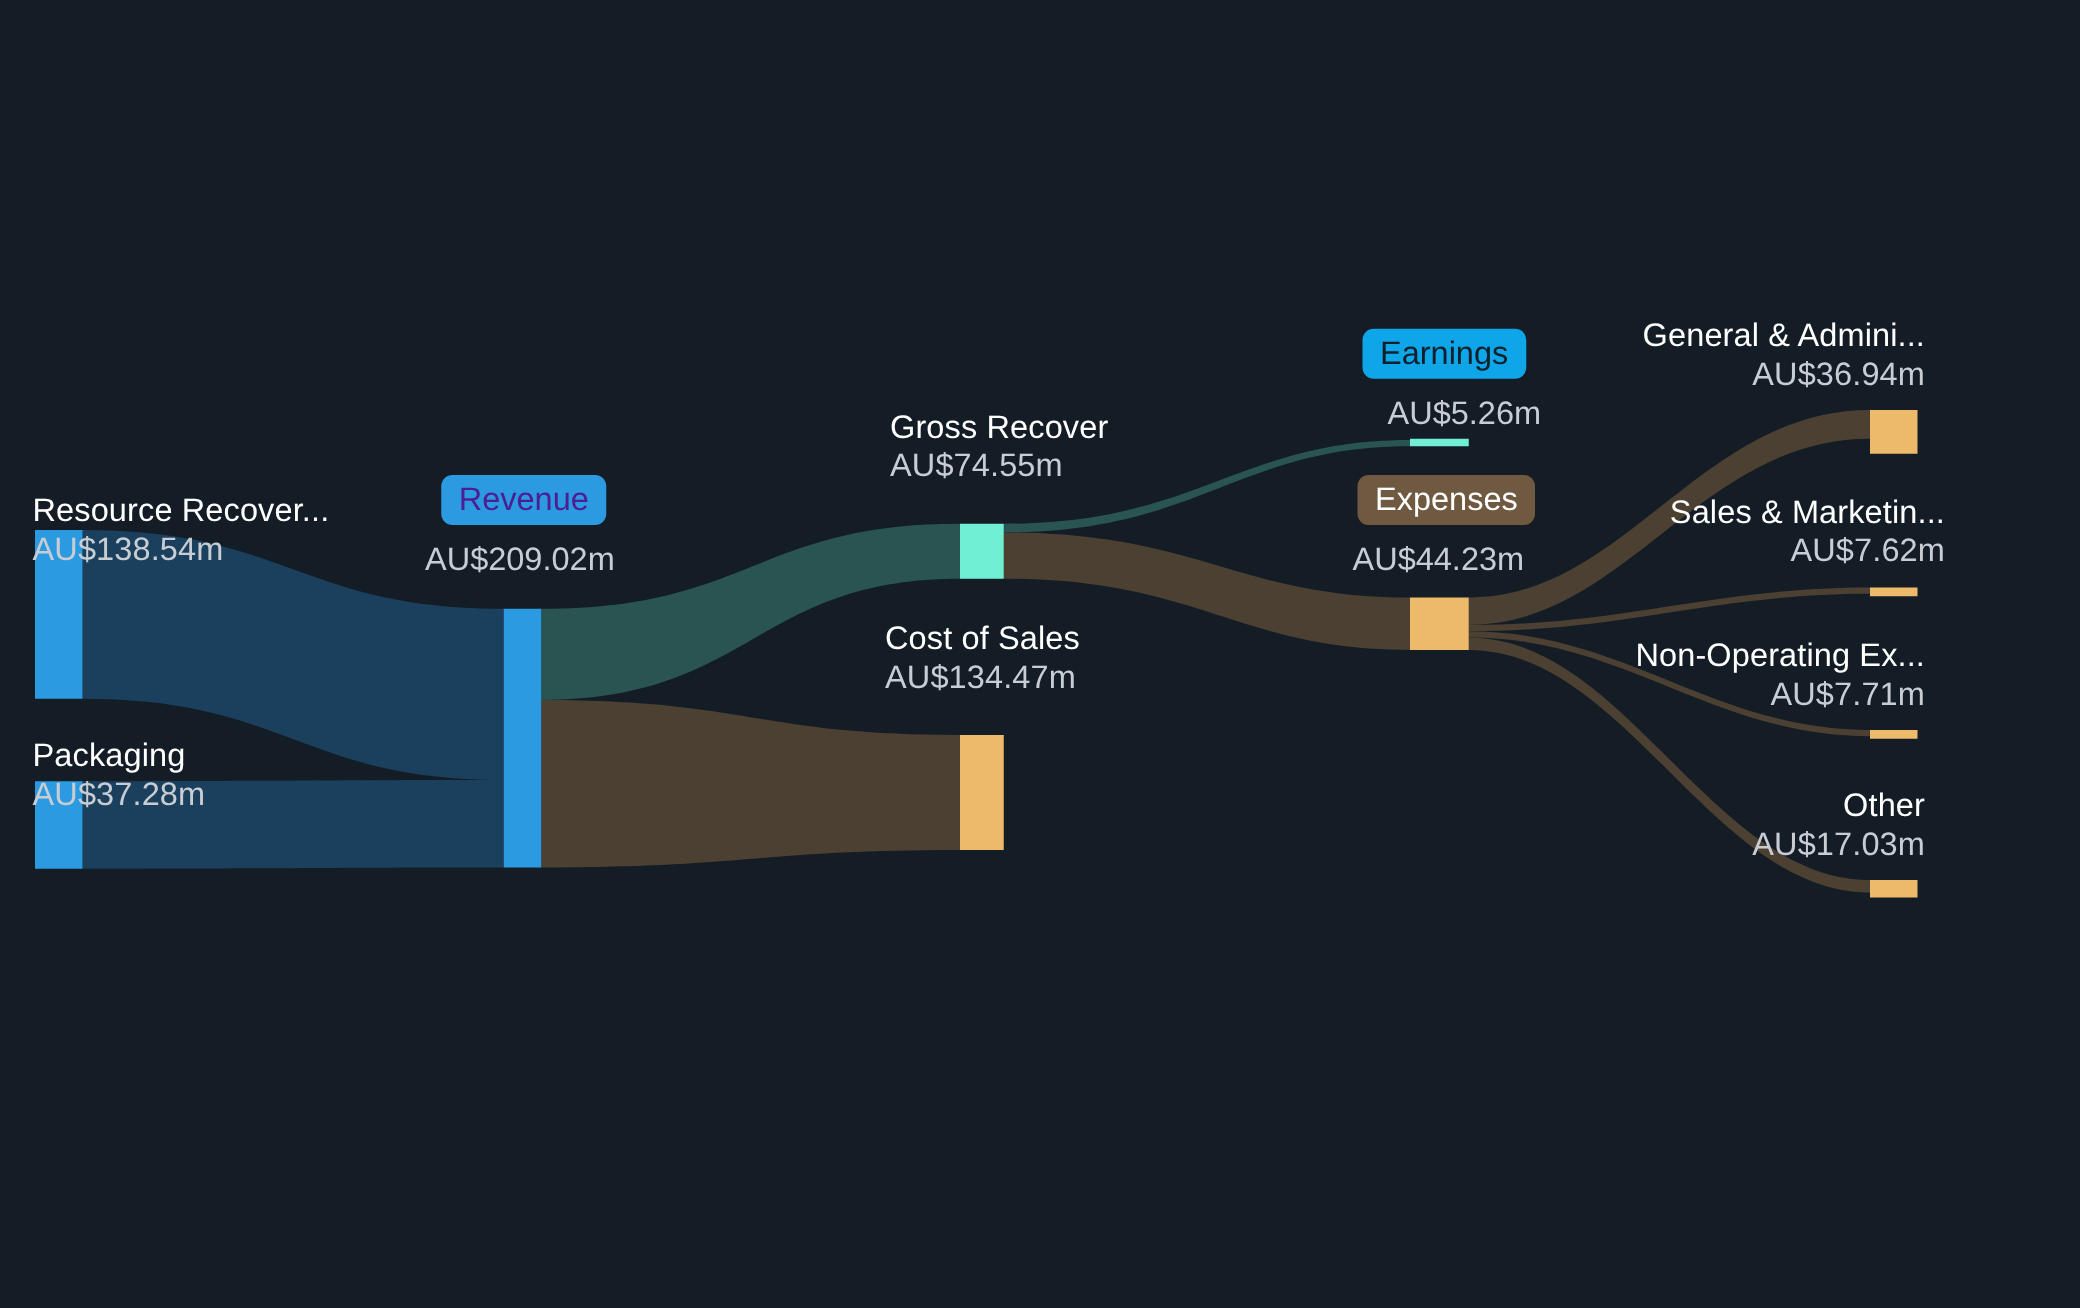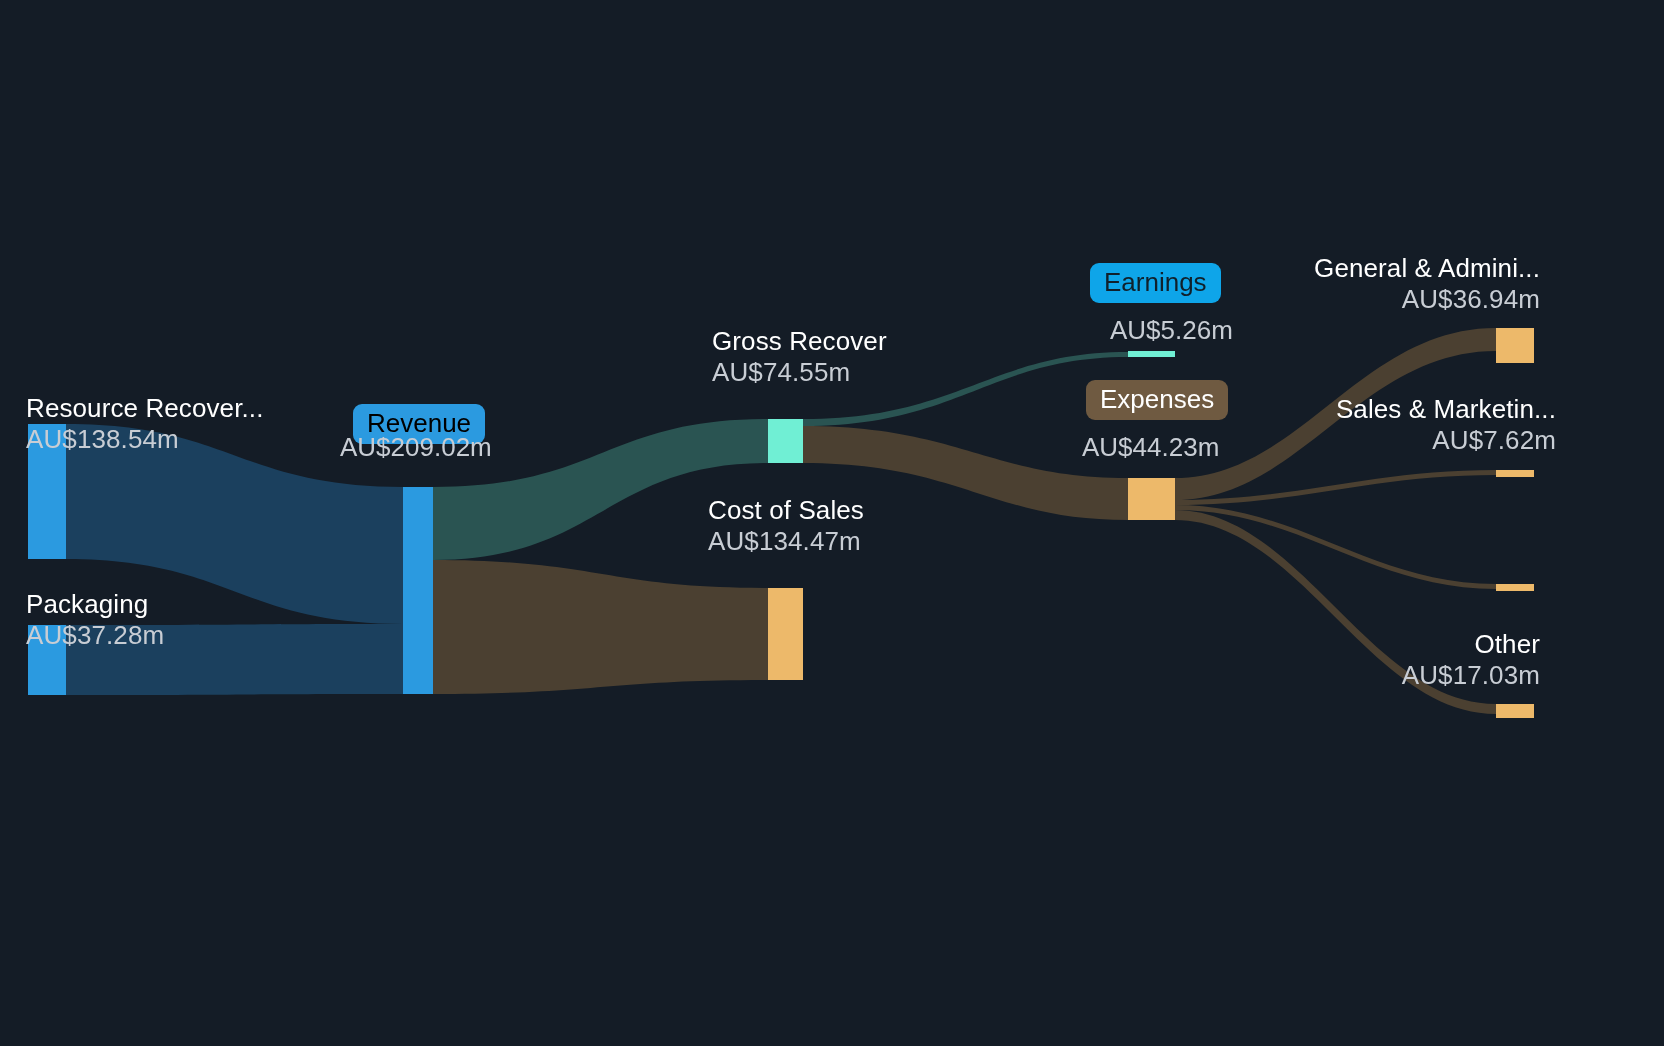--- a/index.html
+++ b/index.html
@@ -44,21 +44,21 @@
   .lbl.right-align { text-align: right; }
 
   .pill {
     position: absolute;
     border-radius: 9px;
     padding: 6px 14px 8px 14px;
     font-size: 26px;
     line-height: 1.0;
     white-space: nowrap;
   }
-  .pill.revenue { background: #2b9ae0; color: #000000; margin-top: 24px; }
+  .pill.revenue { background: #2b9ae0; color: #4c1d95; }
   .pill.earnings { background: #0ea5e9; color: #10202b; }
   .pill.expenses { background: #6f5a41; color: #ffffff; }
 
   .pill-val {
     position: absolute;
     font-size: 26px;
     color: #c8cdd4;
     white-space: nowrap;
   }
 </style>
@@ -169,19 +169,23 @@
   <div class="lbl right-align" style="right:124px; top:255px;">
     <span class="name">General &amp; Admini...</span>
     <span class="val">AU$36.94m</span>
   </div>
 
   <div class="lbl right-align" style="right:108px; top:396px;">
     <span class="name">Sales &amp; Marketin...</span>
     <span class="val">AU$7.62m</span>
   </div>
 
+  <div class="lbl right-align" style="right:124px; top:511px;">
+    <span class="name">Non-Operating Ex...</span>
+    <span class="val">AU$7.71m</span>
+  </div>
 
   <div class="lbl right-align" style="right:124px; top:631px;">
     <span class="name">Other</span>
     <span class="val">AU$17.03m</span>
   </div>
 
 </div>
 
 </body></html>

